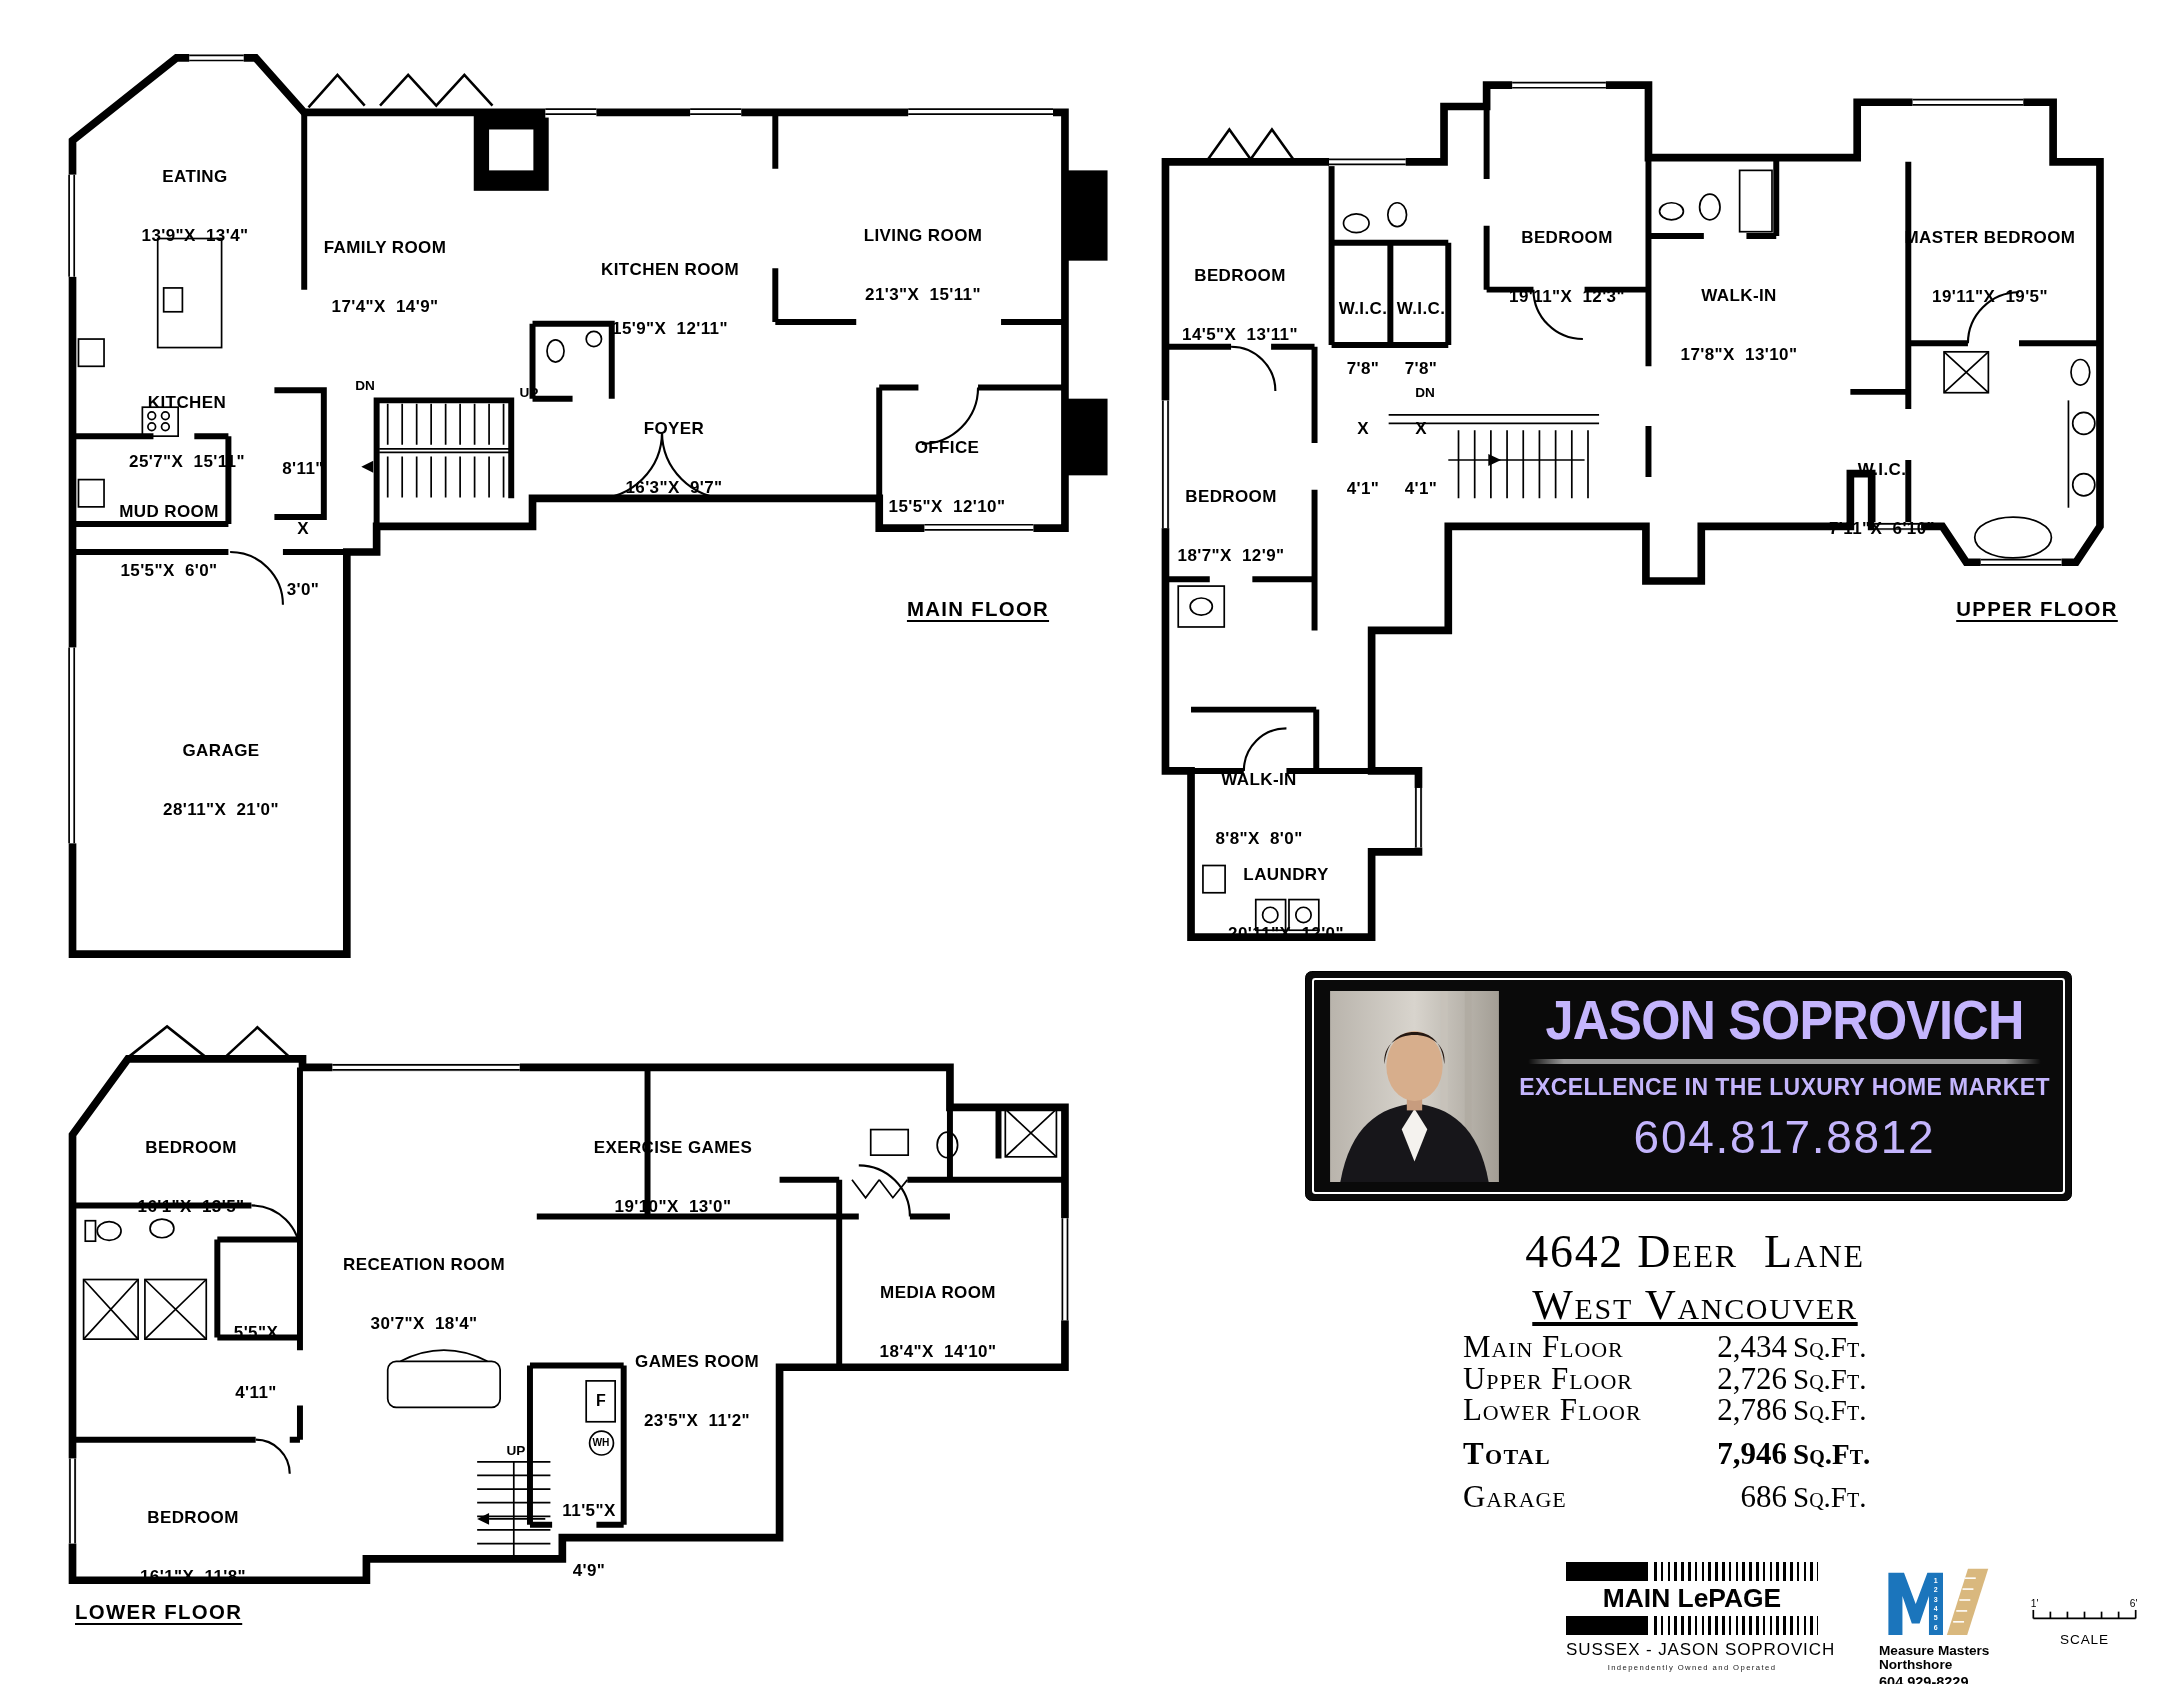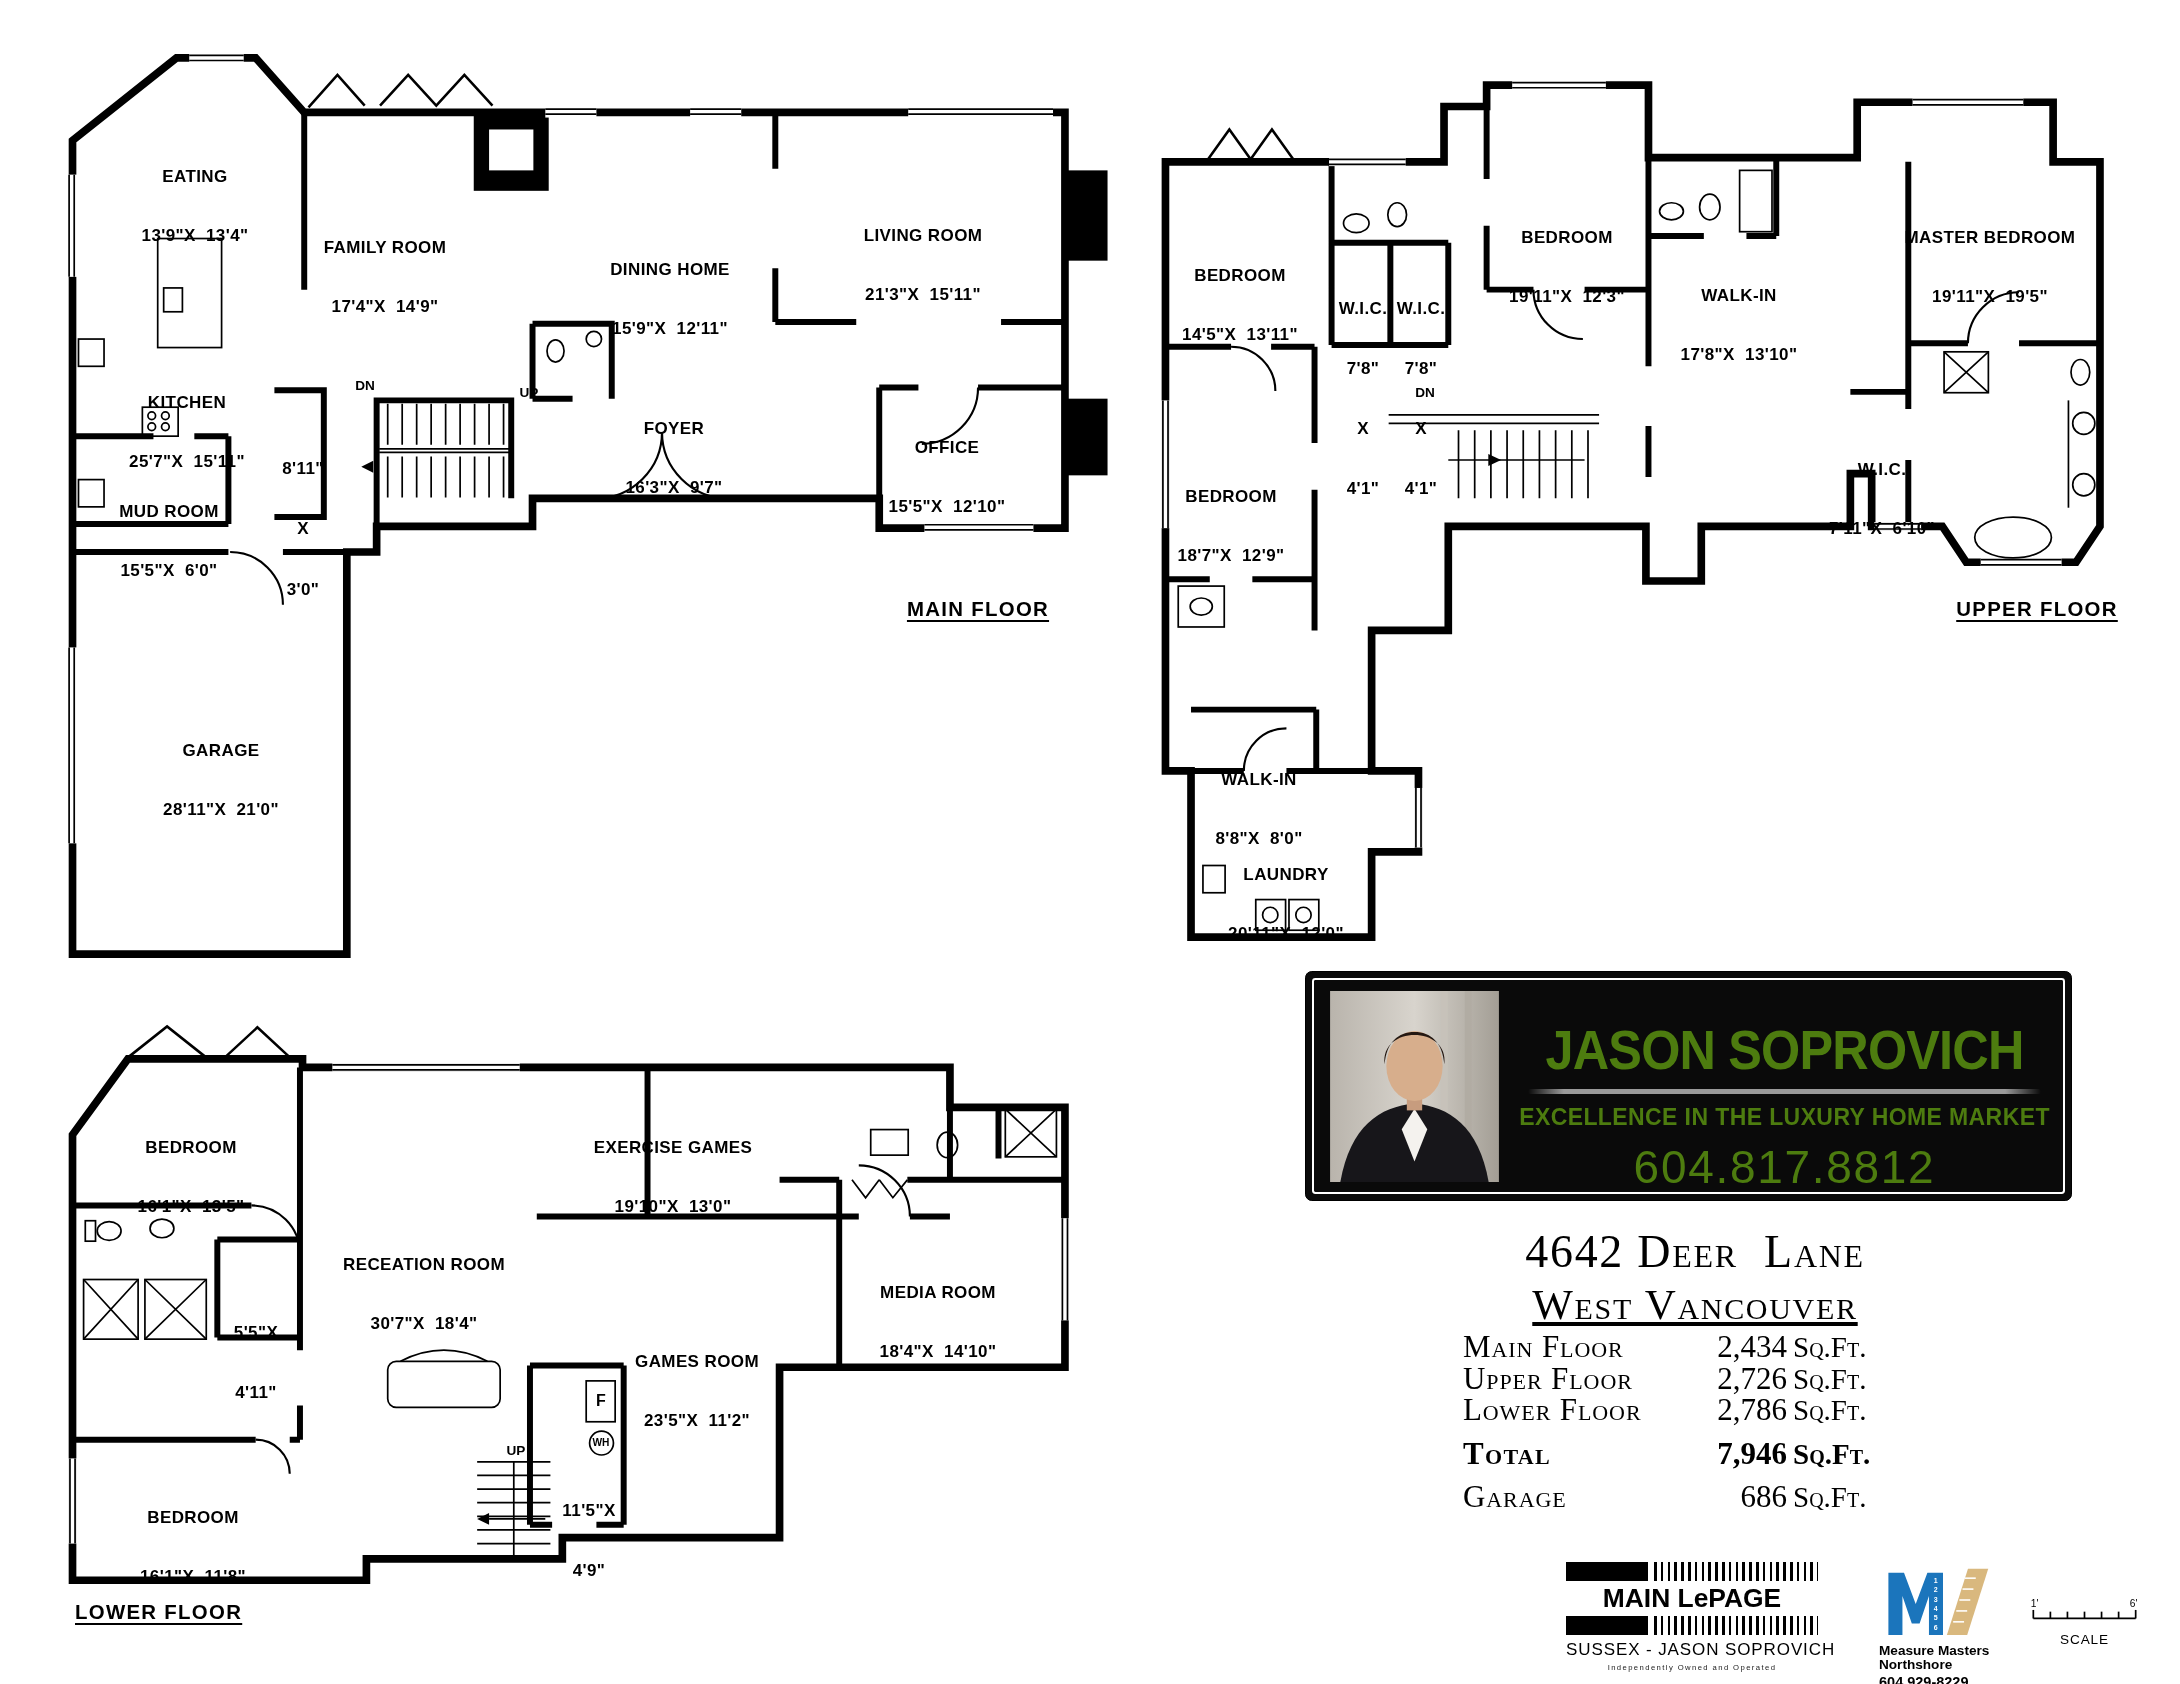--- a/index.html
+++ b/index.html
@@ -11,21 +11,21 @@
   .lbl .dm{font-weight:700;font-size:17px;letter-spacing:0.4px;white-space:pre;}
   .lbl .dm.stack{line-height:21px;}
   .note{position:absolute;transform:translateX(-50%);font-weight:700;font-size:13.6px;}
   .ftitle{position:absolute;transform:translateX(-50%);font-weight:700;font-size:20.4px;letter-spacing:1.3px;text-decoration:underline;text-underline-offset:4.3px;text-decoration-thickness:2.1px;white-space:nowrap;}
   .ftitle.noctr{transform:none;}
 
   
   .banner{position:absolute;left:1305px;top:971px;width:765px;height:228px;background:#0a0a0a;border-radius:6.8px;border:1.7px solid #000;}
   .banner .frame{position:absolute;inset:6px;border:2.6px solid #fff;border-radius:3.4px;pointer-events:none;}
   .banner .photo{position:absolute;left:24px;top:19px;width:169px;height:191px;overflow:hidden;}
-  .banner .btxt{position:absolute;left:211px;right:19px;top:0;height:100%;text-align:center;color:#4d7c0f;margin-top:30px;}
+  .banner .btxt{position:absolute;left:211px;right:19px;top:0;height:100%;text-align:center;color:#c4b5fd;}
   .banner .bname{margin-top:15.3px;font-size:56px;font-weight:700;letter-spacing:-0.9px;white-space:nowrap;transform:scaleX(.9);transform-origin:50% 50%;}
   .banner .bline{margin:6.8px auto 0 auto;width:96%;height:5.1px;background:linear-gradient(90deg,rgba(120,120,120,0) 0%,#9a9a9a 7%,#9a9a9a 93%,rgba(120,120,120,0) 100%);border-radius:2.6px;}
   .banner .btag{margin-top:10.2px;font-size:23px;font-weight:700;letter-spacing:0.4px;white-space:nowrap;}
   .banner .bphone{margin-top:8.5px;font-size:46px;font-weight:400;letter-spacing:1.7px;}
 
   
   .addr{position:absolute;left:1448px;top:1225px;width:494px;text-align:center;font-family:"Liberation Serif",serif;}
   .addr .a1{font-size:46px;font-variant:small-caps;letter-spacing:1.7px;white-space:pre;}
   .addr .a2{font-size:43px;font-variant:small-caps;letter-spacing:1.7px;margin-top:1.7px;white-space:pre;text-decoration:underline;}
   .areas{position:absolute;left:1463px;top:1329px;width:464px;font-family:"Liberation Serif",serif;}
@@ -199,21 +199,21 @@
 
   <div class="lbl" style="left:195px;top:128px">
     <div class="nm">EATING</div>
     <div class="dm">13'9"X  13'4"</div>
   </div>
   <div class="lbl" style="left:385px;top:199px">
     <div class="nm">FAMILY ROOM</div>
     <div class="dm">17'4"X  14'9"</div>
   </div>
   <div class="lbl" style="left:670px;top:221px">
-    <div class="nm">DINING HOME</div>
+    <div class="nm">KITCHEN ROOM</div>
     <div class="dm">15'9"X  12'11"</div>
   </div>
   <div class="lbl" style="left:923px;top:187px">
     <div class="nm">LIVING ROOM</div>
     <div class="dm">21'3"X  15'11"</div>
   </div>
   <div class="lbl" style="left:187px;top:354px">
     <div class="nm">KITCHEN</div>
     <div class="dm">25'7"X  15'11"</div>
   </div>

